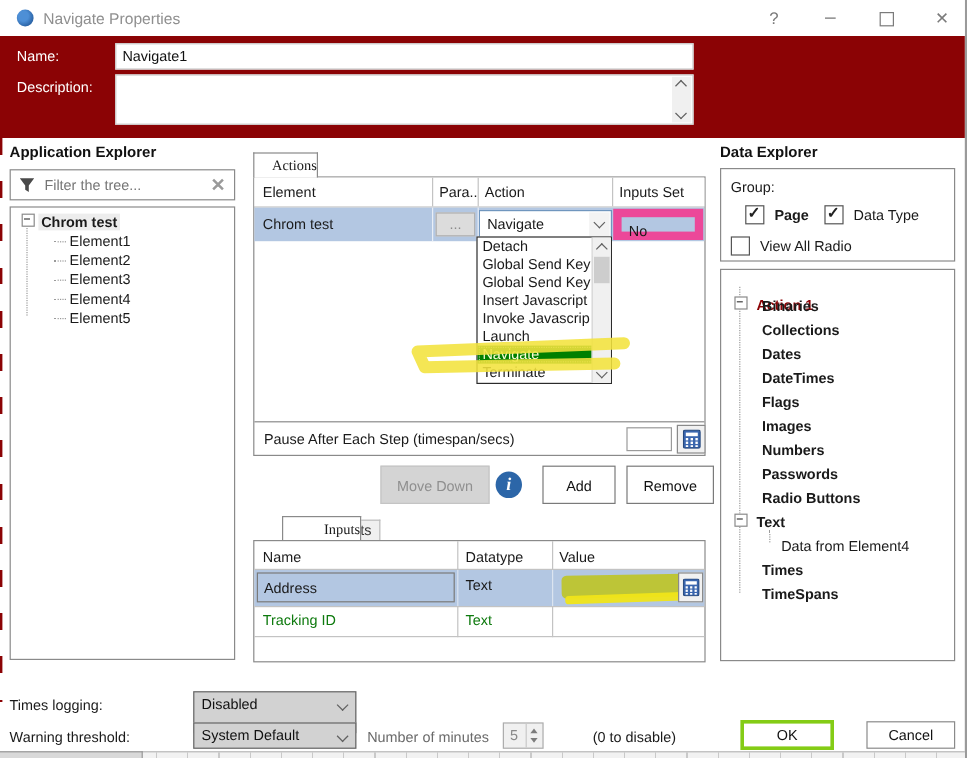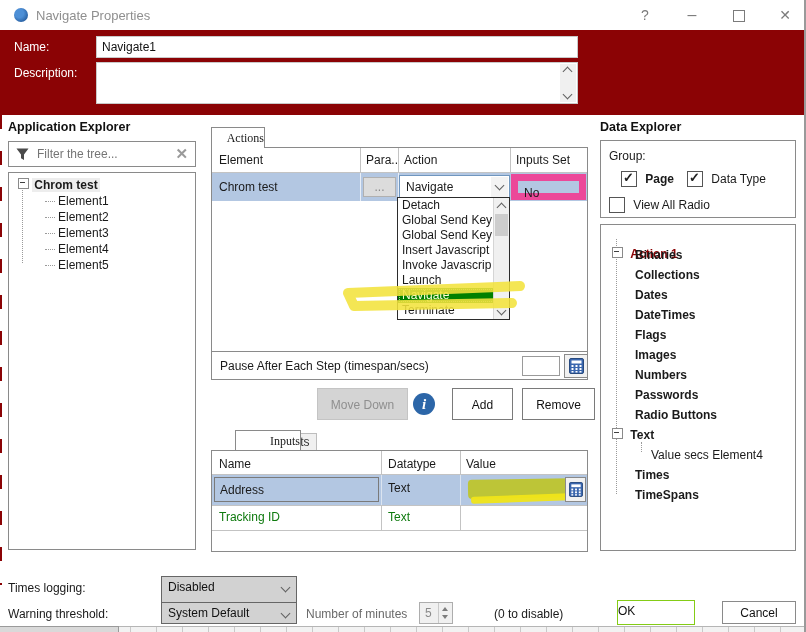--- a/index.html
+++ b/index.html
@@ -61,21 +61,21 @@
                line-height:22px;font-family:"Liberation Serif",serif;font-style:italic;font-weight:bold;font-size:15px;}
   .calcbtn{background:#f1f1f1;border:1px solid #8a8a8a;display:flex;align-items:center;justify-content:center;}
   
   .fcombo{background:#d2d2d2;border:1px solid #666;}
   .fcombo .txt{position:absolute;left:6px;top:3px;color:#111;}
   .fcombo .fchev{position:absolute;right:7px;top:7px;}
   .spinner{background:#f0f0f0;border:1px solid #adadad;}
   .spin-arrows{position:absolute;right:0;top:0;bottom:0;width:13px;border-left:1px solid #c9c9c9;}
   .tri-up{width:0;height:0;border-left:3.5px solid transparent;border-right:3.5px solid transparent;border-bottom:4px solid #7c7c7c;}
   .tri-down{width:0;height:0;border-left:3.5px solid transparent;border-right:3.5px solid transparent;border-top:4px solid #7c7c7c;}
-  .okbtn{background:#fff;border:1px solid #84cc16;text-align:left;color:#111;}
+  .okbtn{background:#fff;border:3px solid #84cc16;text-align:center;color:#111;}
   .cancelbtn{background:#fff;border:1px solid #8a8a8a;box-shadow:inset 0 0 0 2px #fff;text-align:center;color:#111;}
   
   .cb{width:14px;height:14px;border:1px solid #555;background:#fff;position:relative;}
   .cb.checked::after{content:"✓";position:absolute;left:1px;top:-2px;font-size:13px;color:#222;font-weight:bold;}
   
   .hl-blob{background:#bec428;opacity:.92;border-radius:4px;}
   .hl-fringe{background:#f0e518;opacity:.95;border-radius:3px;}
   
   .sheet{left:0;top:626px;width:806px;height:6px;
     background:repeating-linear-gradient(90deg,#c9c9c9 0 1px,#f2f2f2 1px 26px);border-top:1px solid #b5b5b5;}
@@ -287,21 +287,21 @@
     <div class="abs tree-item bold" style="left:34px;top:103px;"><span>Flags</span></div>
     <div class="abs tree-item bold" style="left:34px;top:123px;"><span>Images</span></div>
     <div class="abs tree-item bold" style="left:34px;top:143px;"><span>Numbers</span></div>
     <div class="abs tree-item bold" style="left:34px;top:163px;"><span>Passwords</span></div>
     <div class="abs tree-item bold" style="left:34px;top:183px;"><span>Radio Buttons</span></div>
     <div class="abs tree-item" style="left:11px;top:203px;">
       <span class="expander"></span>
       <span class="bold" style="margin-left:4px;">Text</span>
     </div>
     <div class="abs guide-v" style="left:40px;top:217px;height:10px;"></div>
-    <div class="abs tree-item" style="left:50px;top:223px;"><span>Value secs Element4</span></div>
+    <div class="abs tree-item" style="left:50px;top:223px;"><span>Data from Element4</span></div>
     <div class="abs tree-item bold" style="left:34px;top:243px;"><span>Times</span></div>
     <div class="abs tree-item bold" style="left:34px;top:263px;"><span>TimeSpans</span></div>
   </div>
 
   <div class="abs" style="left:8px;top:581px;">Times logging:</div>
   <div class="abs fcombo" style="left:161px;top:576px;width:136px;height:35px;">
     <span class="txt">Disabled</span>
     <span class="fchev chev down"></span>
   </div>
   <div class="abs" style="left:8px;top:607px;">Warning threshold:</div>

